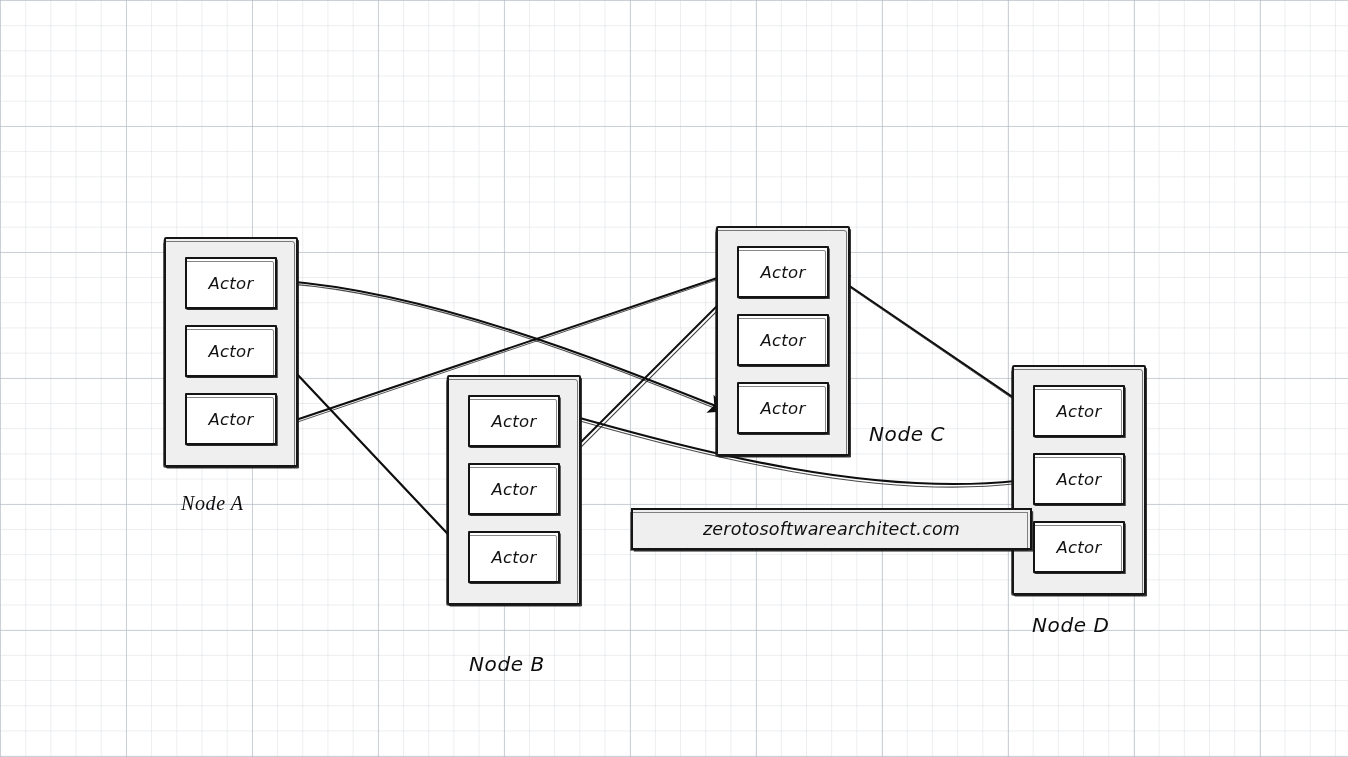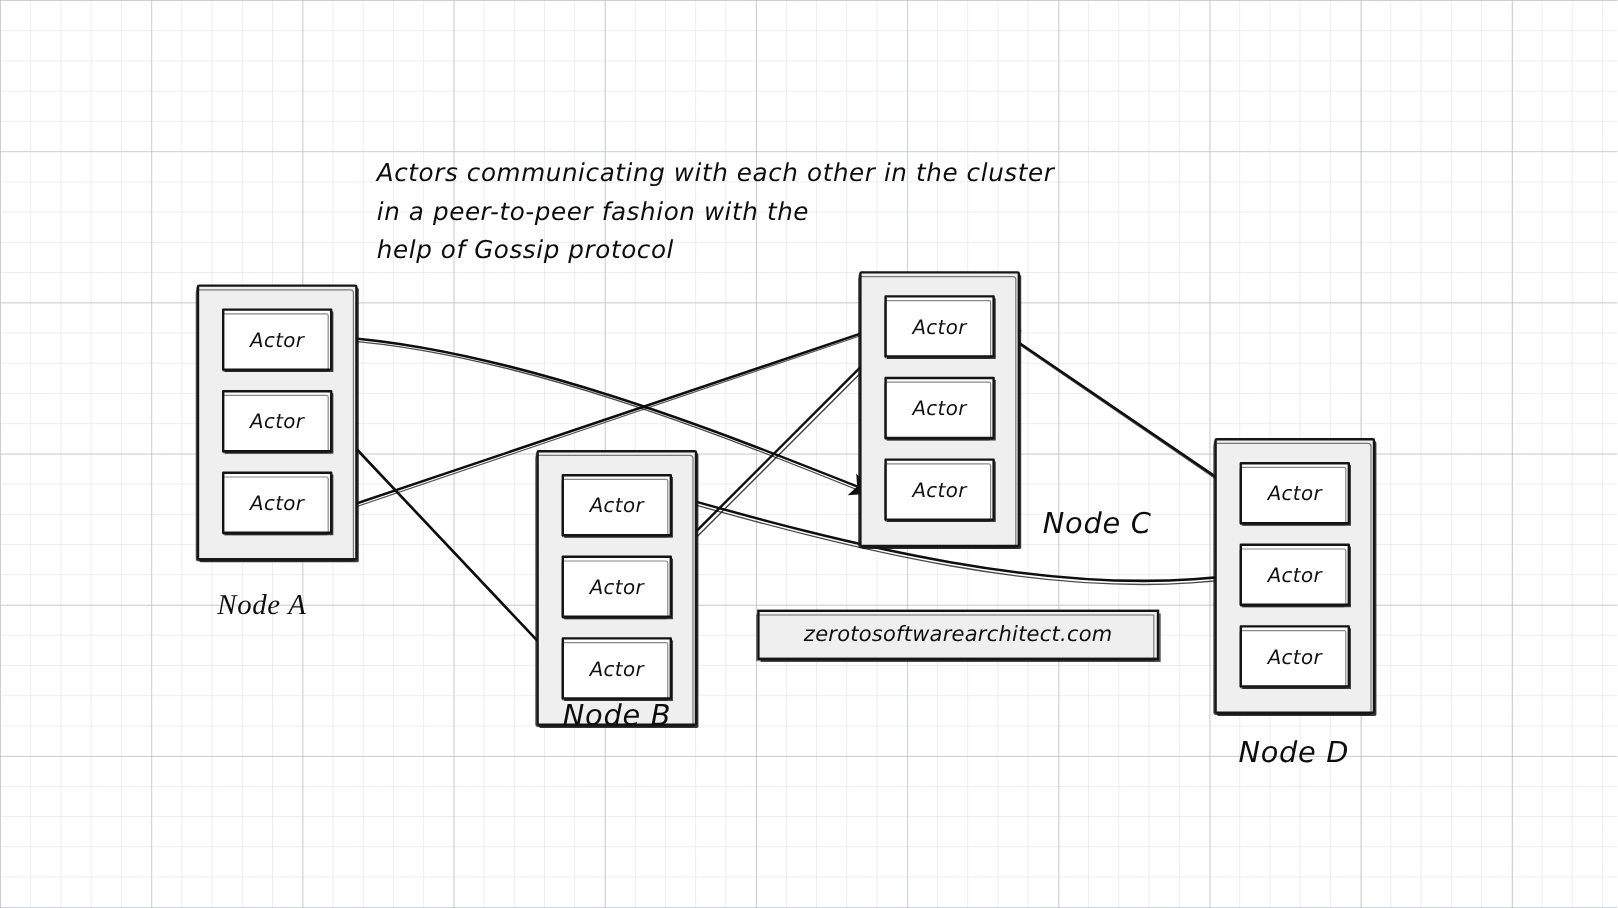--- a/index.html
+++ b/index.html
@@ -95,33 +95,33 @@
     font-size: 16.5px;
     font-style: italic;
     color: #111111;
     position: relative;
     z-index: 2;
     letter-spacing: 0.3px;
   }
 
   .node-caption {
     position: absolute;
-    font-size: 24px;
+    font-size: 20px;
     font-style: italic;
     color: #0d0d0d;
     white-space: nowrap;
     letter-spacing: 0.6px;
   }
 
   
   #watermark-box {
     position: absolute;
     left: 631px;
     top: 508px;
-    width: 335px;
+    width: 401px;
     height: 42px;
     background: #efefef;
     border: 2.4px solid #141414;
     display: flex;
     align-items: center;
     justify-content: center;
     box-sizing: border-box;
     box-shadow: 2px 2.4px 0 -0.8px rgba(18,18,18,0.8);
   }
   #watermark-box::before {
@@ -147,23 +147,20 @@
     width: 1348px;
     height: 757px;
     pointer-events: none;
   }
 </style>
 </head>
 <body>
 
 <div id="canvas">
 
-  <div id="title-text" class="hand">Actors communicating with each other in the cluster
-in a peer-to-peer fashion with the
-help of Gossip protocol</div>
 
   <svg id="arrows-layer" viewBox="0 0 1348 757" xmlns="http://www.w3.org/2000/svg">
     <defs>
       <marker id="ah" markerWidth="11" markerHeight="11" refX="8.6" refY="5.2" orient="auto" markerUnits="strokeWidth">
         <path d="M0.4,0.6 L10,5.2 L0.4,9.8 L2.6,5.2 Z" fill="#0e0e0e"></path>
       </marker>
     </defs>
 
     <g>
       <path d="M 284,281 C 430,292 600,360 726,410" fill="none" stroke="#0e0e0e" stroke-width="2.1" stroke-linecap="round" marker-end="url(#ah)"></path>
@@ -214,21 +211,21 @@
     <div class="actor-box" style="left: 21px; top: 20px; width: 92px; height: 52px;">
       <span class="actor-label">Actor</span>
     </div>
     <div class="actor-box" style="left: 21px; top: 88px; width: 92px; height: 52px;">
       <span class="actor-label">Actor</span>
     </div>
     <div class="actor-box" style="left: 21px; top: 156px; width: 92px; height: 52px;">
       <span class="actor-label">Actor</span>
     </div>
   </div>
-  <div class="node-caption" id="caption-node-b" style="left: 469px; top: 582px;">Node B</div>
+  <div class="node-caption" id="caption-node-b" style="left: 469px; top: 652px;">Node B</div>
 
   <div class="node-group" id="group-node-c" style="left: 716px; top: 226px; width: 134px; height: 230px;">
     <div class="node-box"></div>
     <div class="actor-box" style="left: 21px; top: 20px; width: 92px; height: 52px;">
       <span class="actor-label">Actor</span>
     </div>
     <div class="actor-box" style="left: 21px; top: 88px; width: 92px; height: 52px;">
       <span class="actor-label">Actor</span>
     </div>
     <div class="actor-box" style="left: 21px; top: 156px; width: 92px; height: 52px;">

